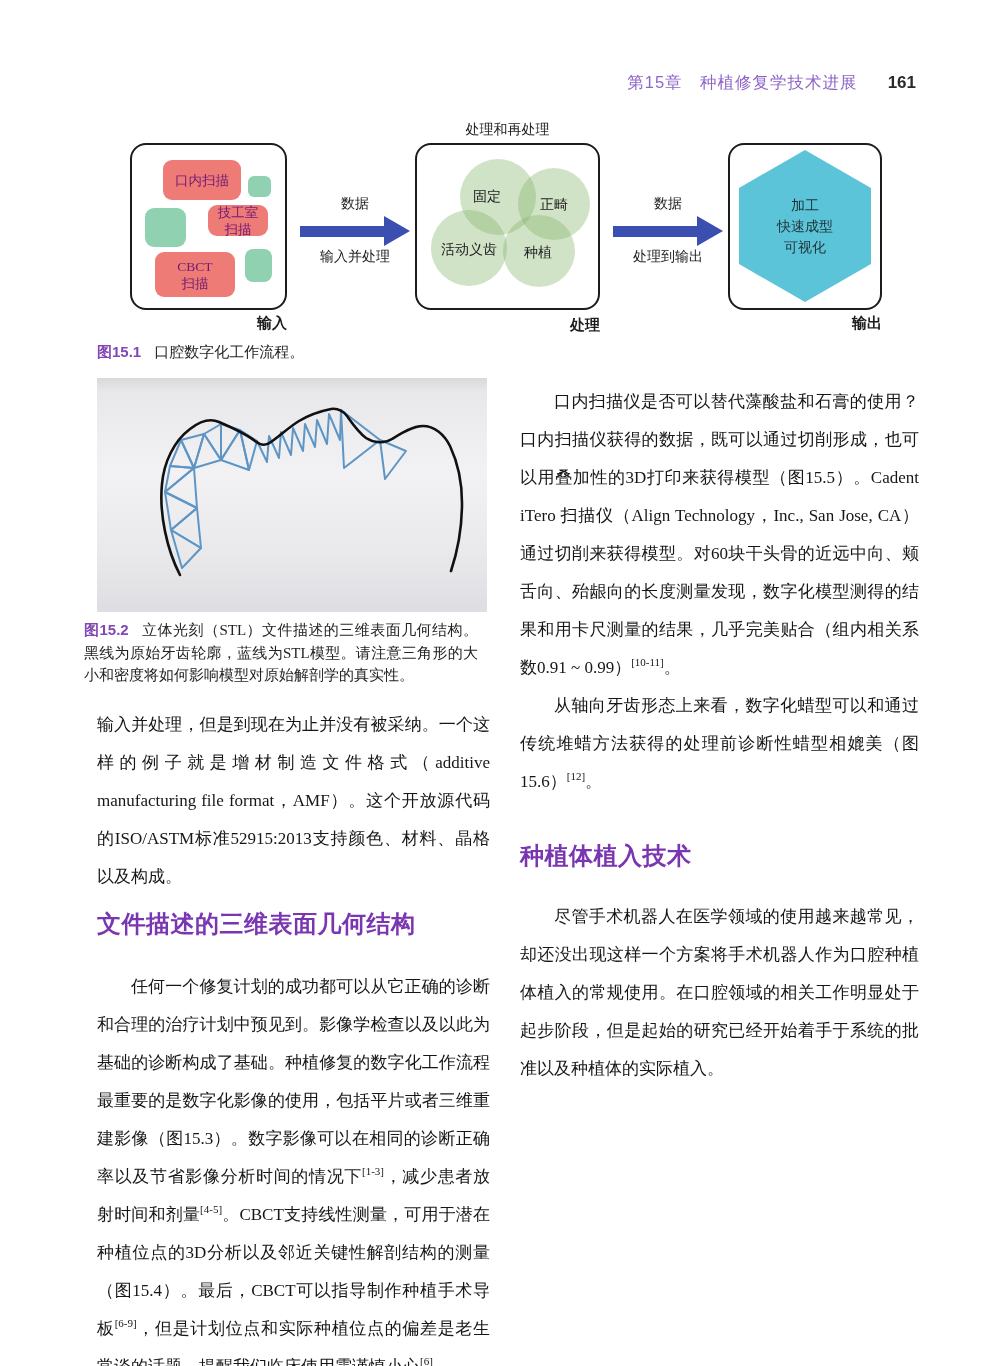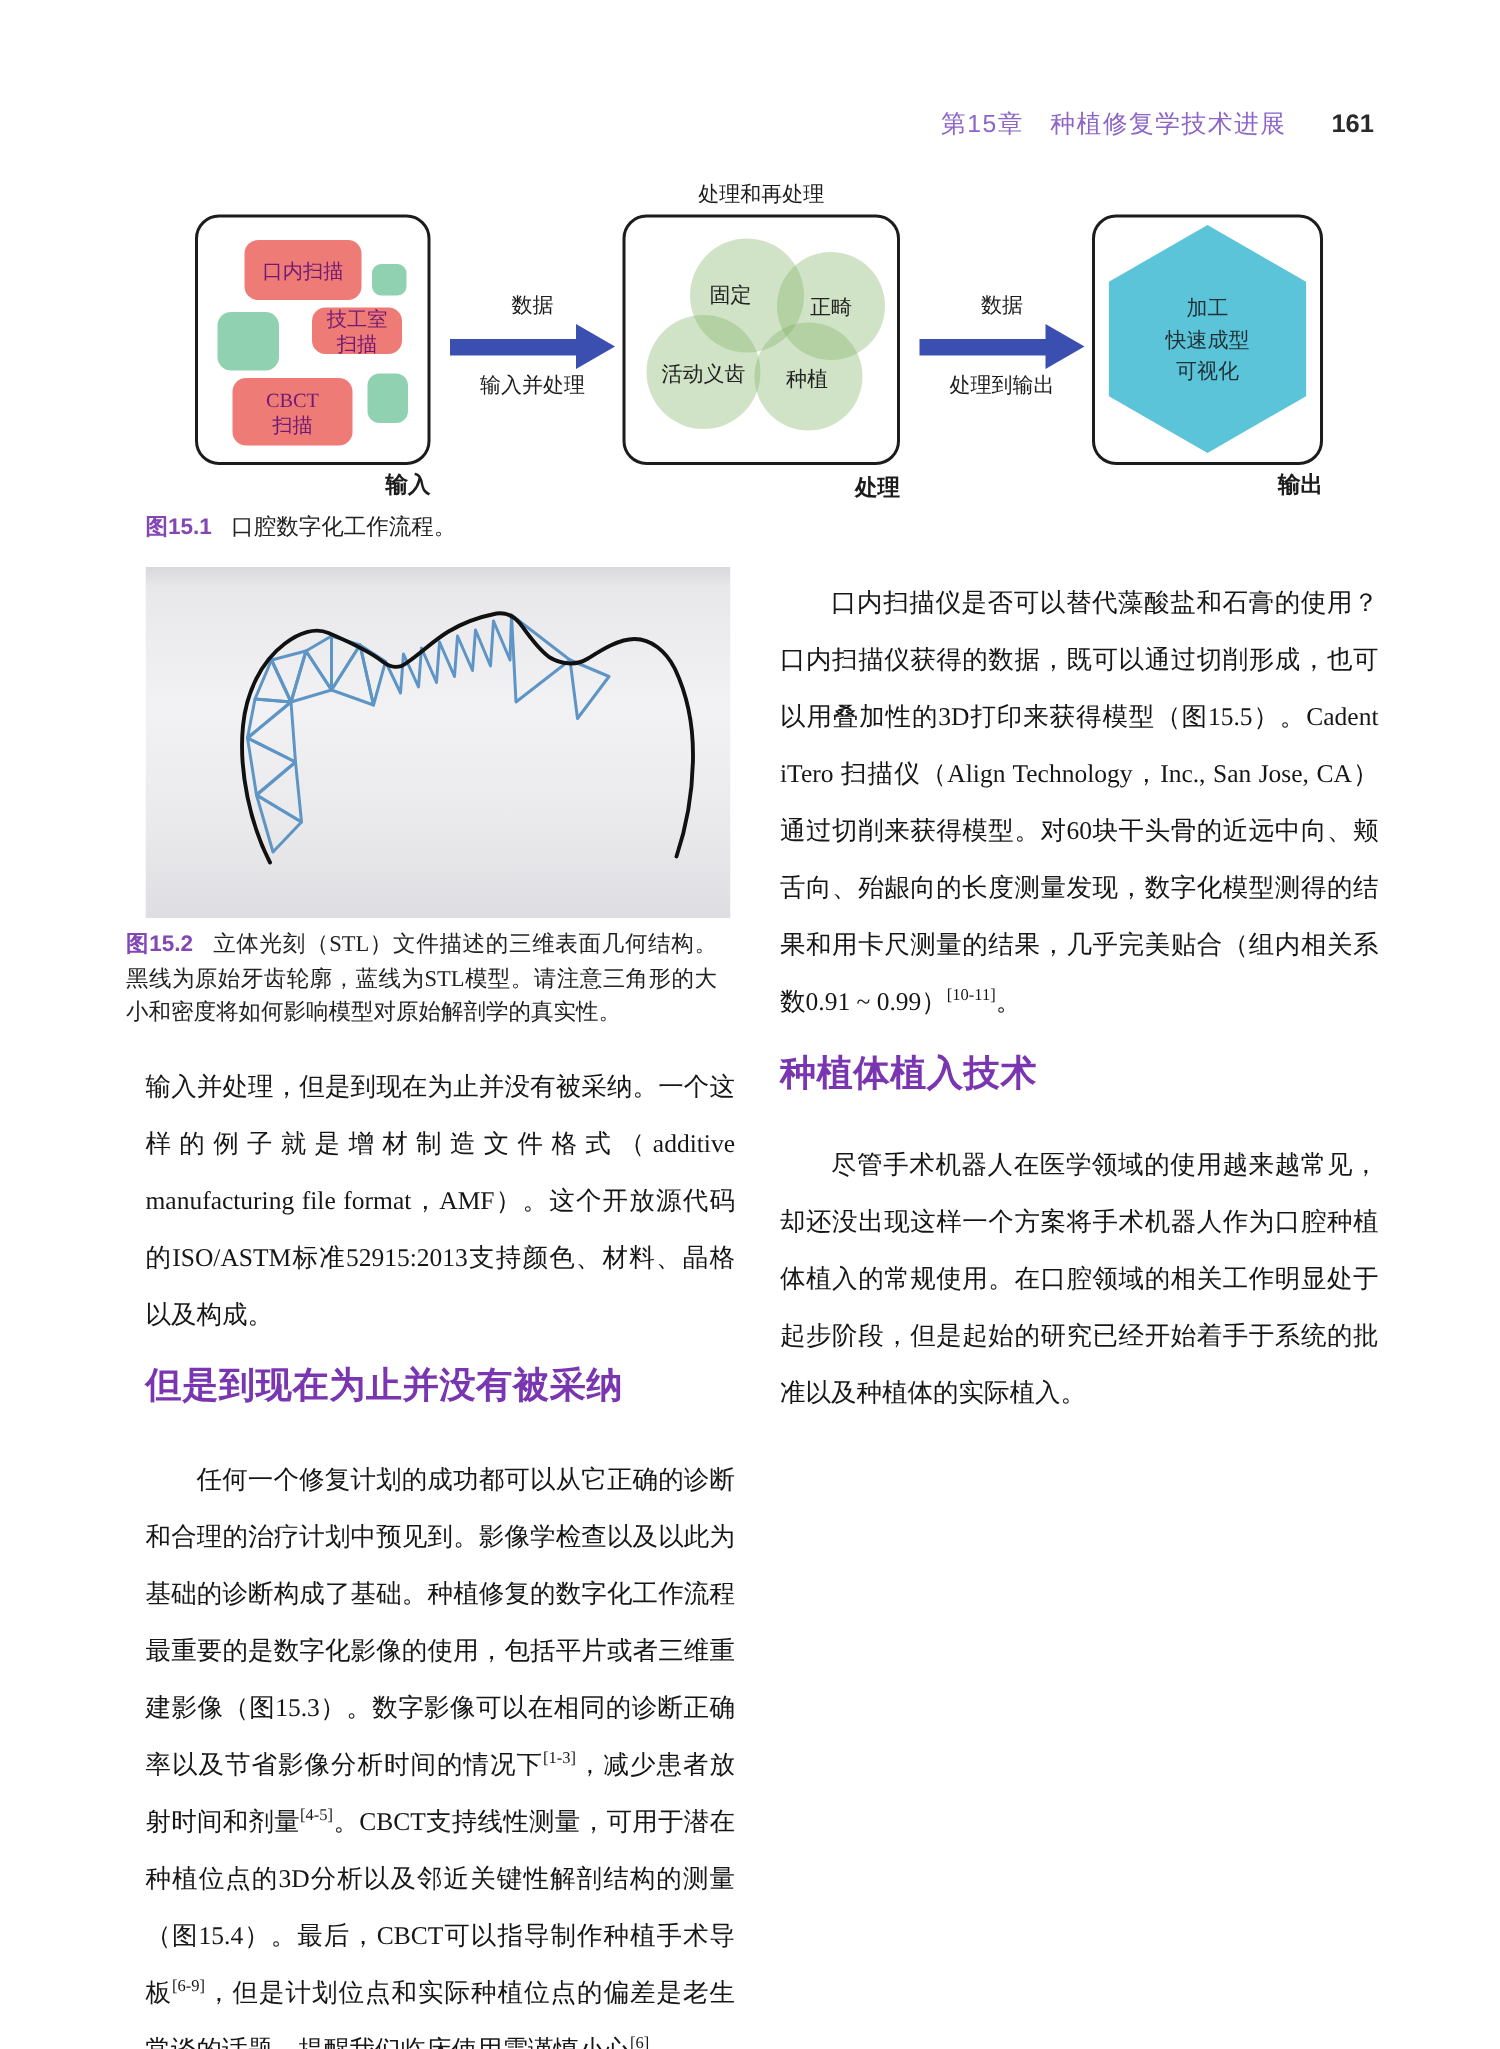--- a/index.html
+++ b/index.html
@@ -48,21 +48,21 @@
 
   
   .col{position:absolute;font-size:17px;line-height:38px;text-align:justify;color:#161616;}
   .col-left{left:97px;top:706px;width:393px;}
   .col-right{left:520px;top:383px;width:399px;}
   .col p{margin:0;text-indent:2em;}
   .col p.noindent{text-indent:0;}
   h2.sect{font-family:"Liberation Sans","DejaVu Sans",sans-serif;color:#7a36b1;font-size:24px;
           line-height:32px;font-weight:bold;text-indent:0;letter-spacing:0.5px;margin:0;}
   .col-left h2.sect{margin:12px 0 28px 0;}
-  .col-right h2.sect{margin:13px 0 26px 0;}
+  .col-right h2.sect{margin:39px 0 26px 0;}
   sup{font-size:11px;line-height:0;}
 </style>
 </head>
 <body>
 
 <div class="page">
 
   <div class="hdr">
     <span class="chap">第15章　种植修复学技术进展</span>
     <span class="pnum">161</span>
@@ -156,24 +156,25 @@
                C361 85 365 105 365 125 C365 151 361 172 354 193" stroke="#111" stroke-width="2.6" fill="none" stroke-linecap="round"></path>
     </svg>
   </div>
 
   <div class="caption" style="left:84px;top:619px;width:394px;">
     <span class="cap-label">图15.2</span><span>立体光刻（STL）文件描述的三维表面几何结构。黑线为原始牙齿轮廓，蓝线为STL模型。请注意三角形的大小和密度将如何影响模型对原始解剖学的真实性。</span>
   </div>
 
   <div class="col col-left">
     <p class="noindent">输入并处理，但是到现在为止并没有被采纳。一个这样的例子就是增材制造文件格式（additive manufacturing file format，AMF）。这个开放源代码的ISO/ASTM标准52915:2013支持颜色、材料、晶格以及构成。</p>
-    <h2 class="sect">但是到现在为止并没有被采纳</h2>
+    <h2 class="sect">文件描述的三维表面几何结构</h2>
     <p>任何一个修复计划的成功都可以从它正确的诊断和合理的治疗计划中预见到。影像学检查以及以此为基础的诊断构成了基础。种植修复的数字化工作流程最重要的是数字化影像的使用，包括平片或者三维重建影像（图15.3）。数字影像可以在相同的诊断正确率以及节省影像分析时间的情况下<sup>[1-3]</sup>，减少患者放射时间和剂量<sup>[4-5]</sup>。CBCT支持线性测量，可用于潜在种植位点的3D分析以及邻近关键性解剖结构的测量（图15.4）。最后，CBCT可以指导制作种植手术导板<sup>[6-9]</sup>，但是计划位点和实际种植位点的偏差是老生常谈的话题，提醒我们临床使用需谨慎小心<sup>[6]</sup>。</p>
   </div>
 
   <div class="col col-right">
     <p>口内扫描仪是否可以替代藻酸盐和石膏的使用？口内扫描仪获得的数据，既可以通过切削形成，也可以用叠加性的3D打印来获得模型（图15.5）。Cadent iTero 扫描仪（Align Technology，Inc., San Jose, CA）通过切削来获得模型。对60块干头骨的近远中向、颊舌向、殆龈向的长度测量发现，数字化模型测得的结果和用卡尺测量的结果，几乎完美贴合（组内相关系数0.91 ~ 0.99）<sup>[10-11]</sup>。</p>
+    <p>从轴向牙齿形态上来看，数字化蜡型可以和通过传统堆蜡方法获得的处理前诊断性蜡型相媲美（图15.6）<sup>[12]</sup>。</p>
     <h2 class="sect">种植体植入技术</h2>
     <p>尽管手术机器人在医学领域的使用越来越常见，却还没出现这样一个方案将手术机器人作为口腔种植体植入的常规使用。在口腔领域的相关工作明显处于起步阶段，但是起始的研究已经开始着手于系统的批准以及种植体的实际植入。</p>
 
   </div>
 
 </div>
 
 </body></html>

